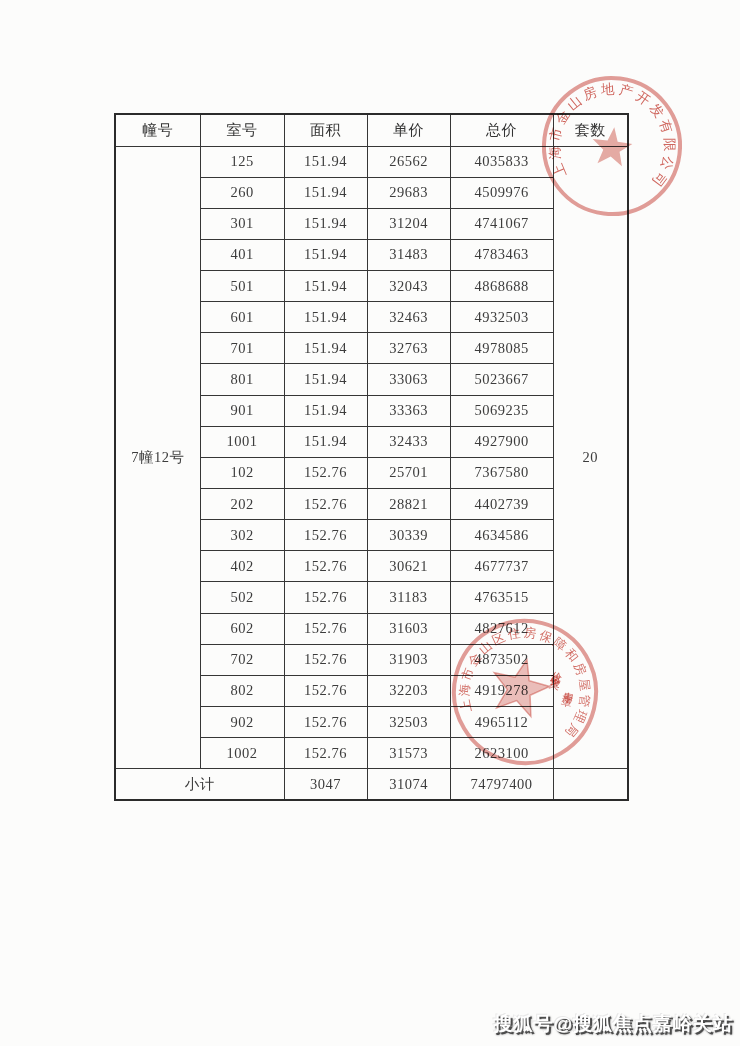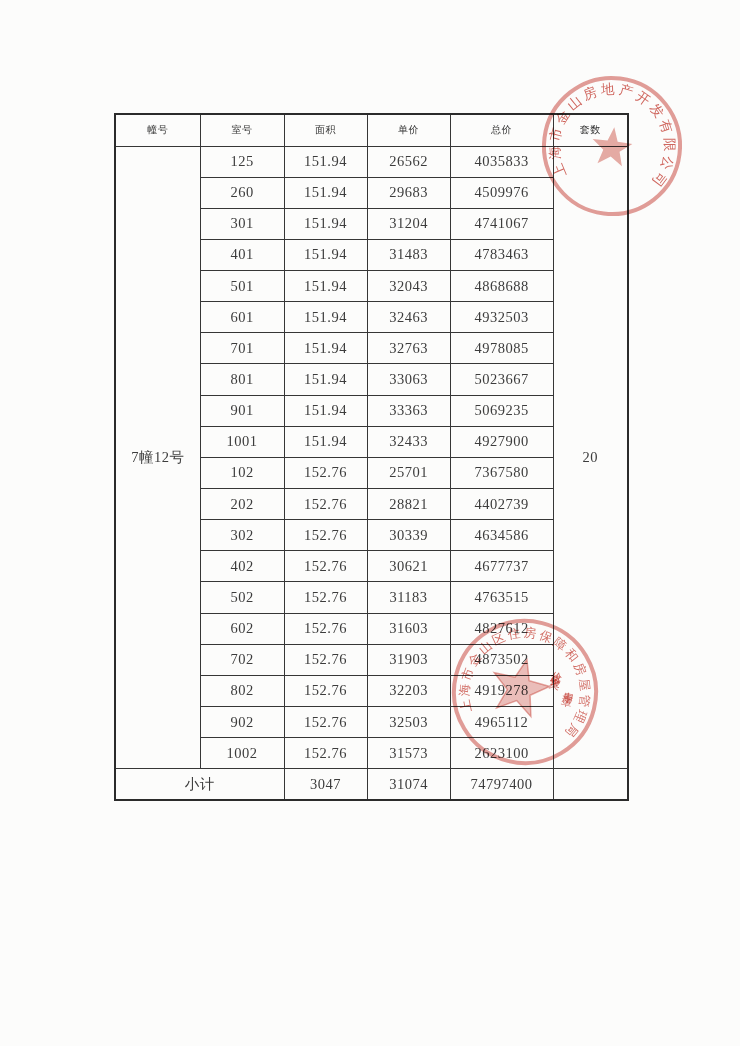--- a/index.html
+++ b/index.html
@@ -26,21 +26,21 @@
     font-size:14.5px;
     font-weight:normal;
     color:#3c3c3c;
     padding:0;
     letter-spacing:0.5px;
     overflow:hidden;
   }
   table.price thead tr{height:32px;}
   table.price tbody tr{height:31.15px;}
   table.price tr.subtotal-row{height:31px;}
-  table.price th{font-size:10px;color:#333;}
+  table.price th{font-size:15px;color:#333;}
   td.num{font-size:14.5px;}
   
   .stamp{
     position:absolute;
     mix-blend-mode:multiply;
     pointer-events:none;
   }
   .stamp svg{display:block;}
   .stamp .inner-col{
     position:absolute;
@@ -243,14 +243,15 @@
       <circle cx="78" cy="78" r="71" fill="none" stroke="rgba(199,62,52,0.5)" stroke-width="4"></circle>
       <polygon points="0,-30 7.3,-10 28.5,-9.3 11.7,3.9 17.6,24.3 0,12.3 -17.6,24.3 -11.7,3.9 -28.5,-9.3 -7.3,-10" transform="translate(72,76)" fill="rgba(204,74,62,0.35)" stroke="rgba(199,62,52,0.45)" stroke-width="1.5"></polygon>
       <text font-size="12.5" letter-spacing="2.5" fill="rgba(197,60,50,0.75)" font-family="Liberation Serif, serif">
         <textPath href="#arc-mid" startOffset="50%" text-anchor="middle">上海市金山区住房保障和房屋管理局</textPath>
       </text>
     </svg>
     <div class="inner-col" style="left:97px;top:42px;">价格备案</div>
     <div class="inner-col" style="left:113px;top:58px;">专用章</div>
   </div>
 
+  <div class="watermark">搜狐号@搜狐焦点嘉峪关站</div>
 
 </div>
 
 </body></html>

